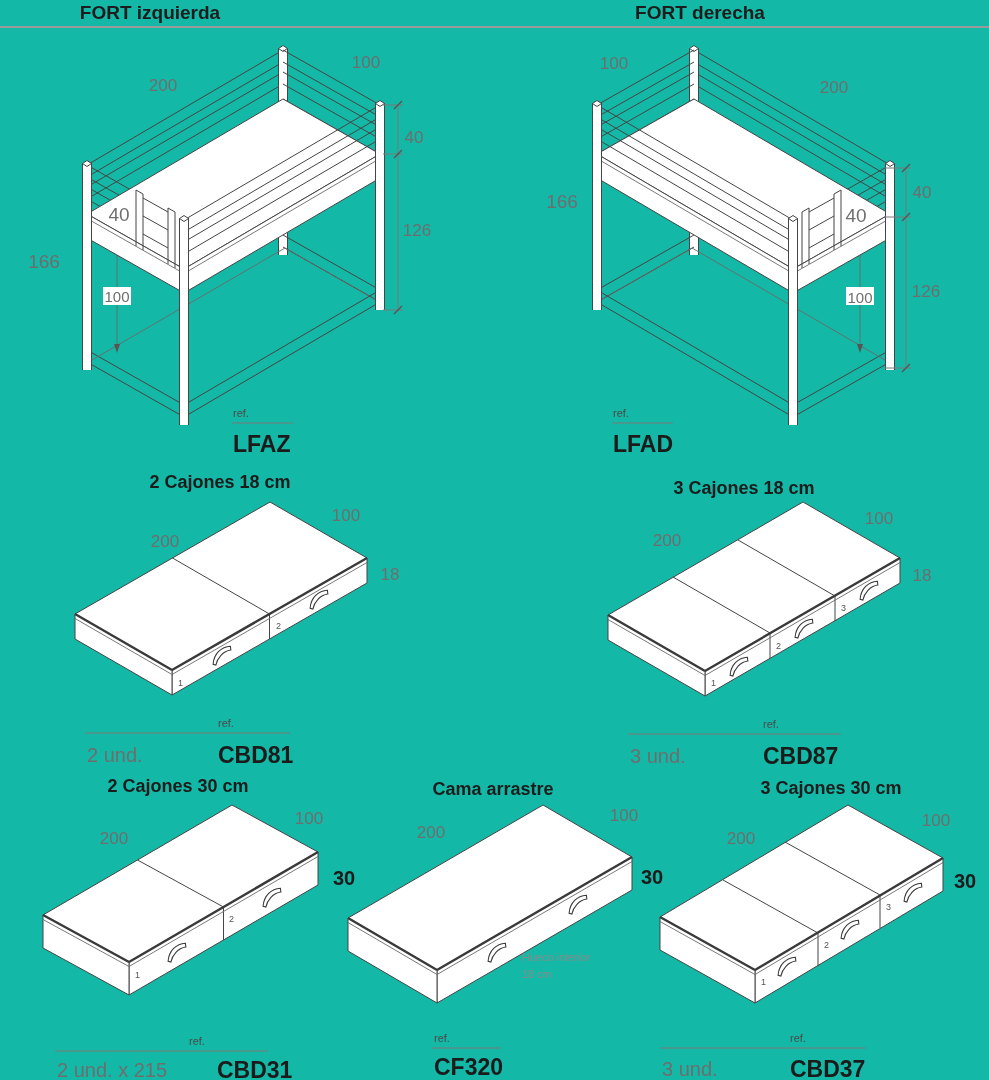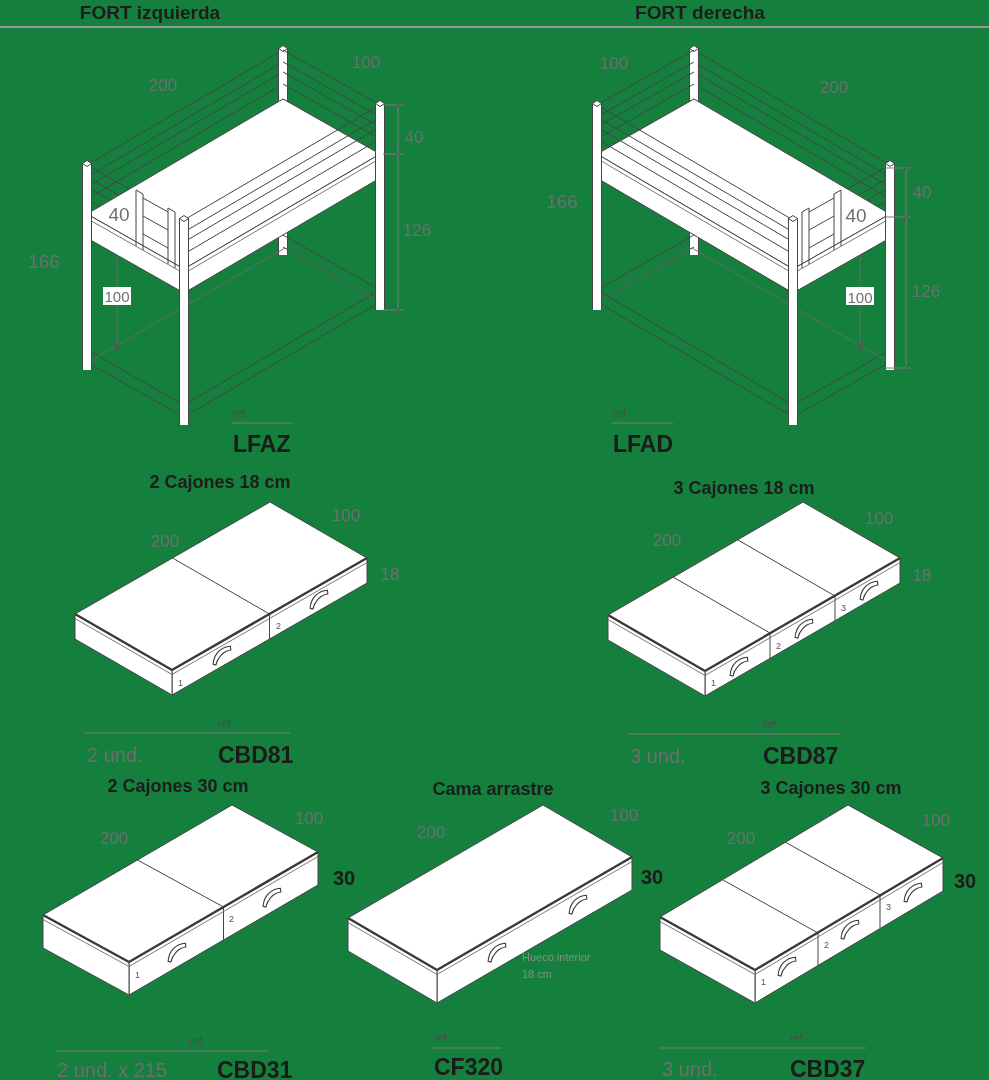--- a/index.html
+++ b/index.html
@@ -1,17 +1,17 @@
 <!DOCTYPE html>
 <html><head>
 <meta charset="utf-8">
 <style>
   html,body{margin:0;padding:0;background:#ffffff;}
   body{width:989px;height:1080px;overflow:hidden;font-family:"Liberation Sans",sans-serif;}
-  .canvas{position:relative;width:989px;height:1080px;background:#15803d;}
+  .canvas{position:relative;width:989px;height:1080px;background:#14b8a6;}
   svg{position:absolute;left:0;top:0;}
   svg text{font-family:"Liberation Sans",sans-serif;}
   .ln{fill:none;stroke:#454545;stroke-width:1;}
   .fillw{fill:#ffffff;stroke:#454545;stroke-width:1;}
   .thin{fill:none;stroke:#6a6a6a;stroke-width:0.9;}
   .thick{fill:none;stroke:#3a3a3a;stroke-width:2.4;}
   .dimln{fill:none;stroke:#7a7a7a;stroke-width:1;}
   .tick{fill:none;stroke:#555;stroke-width:1.3;}
   .arr{fill:#555;}
   .dim{fill:#6e6e6e;font-size:17px;}

